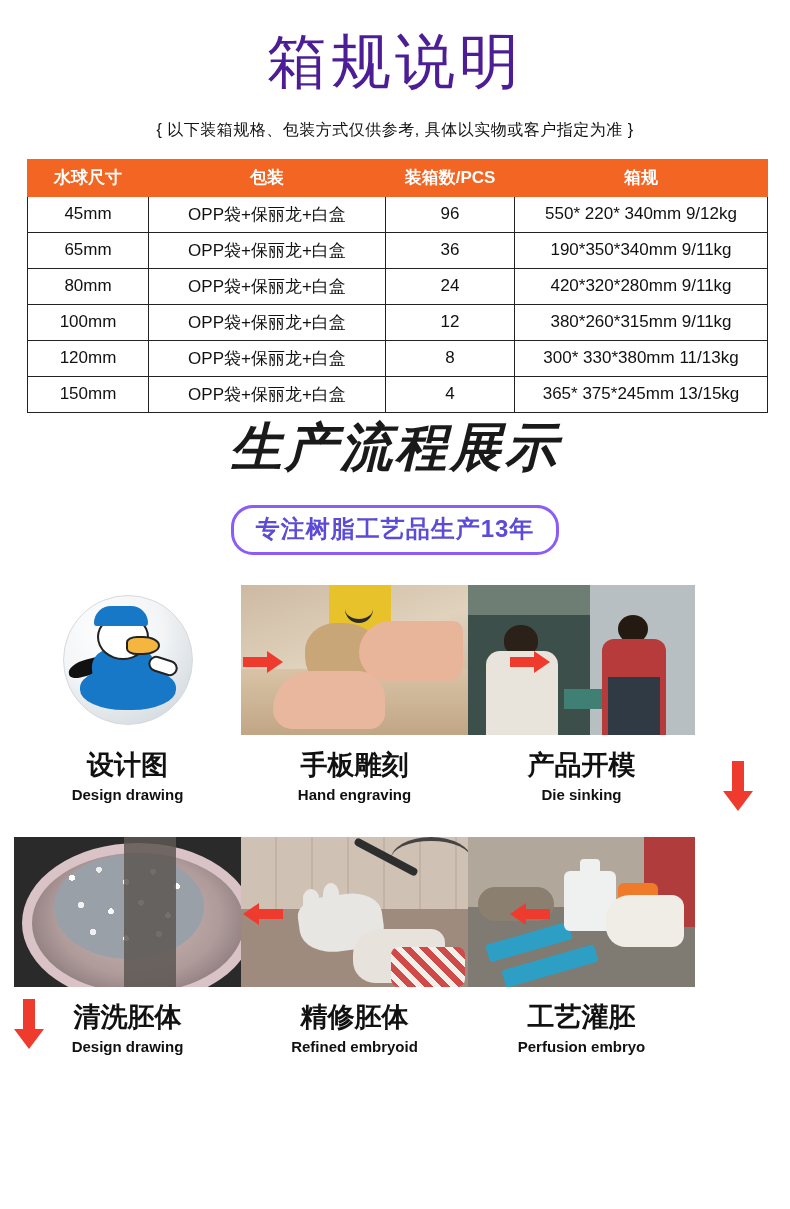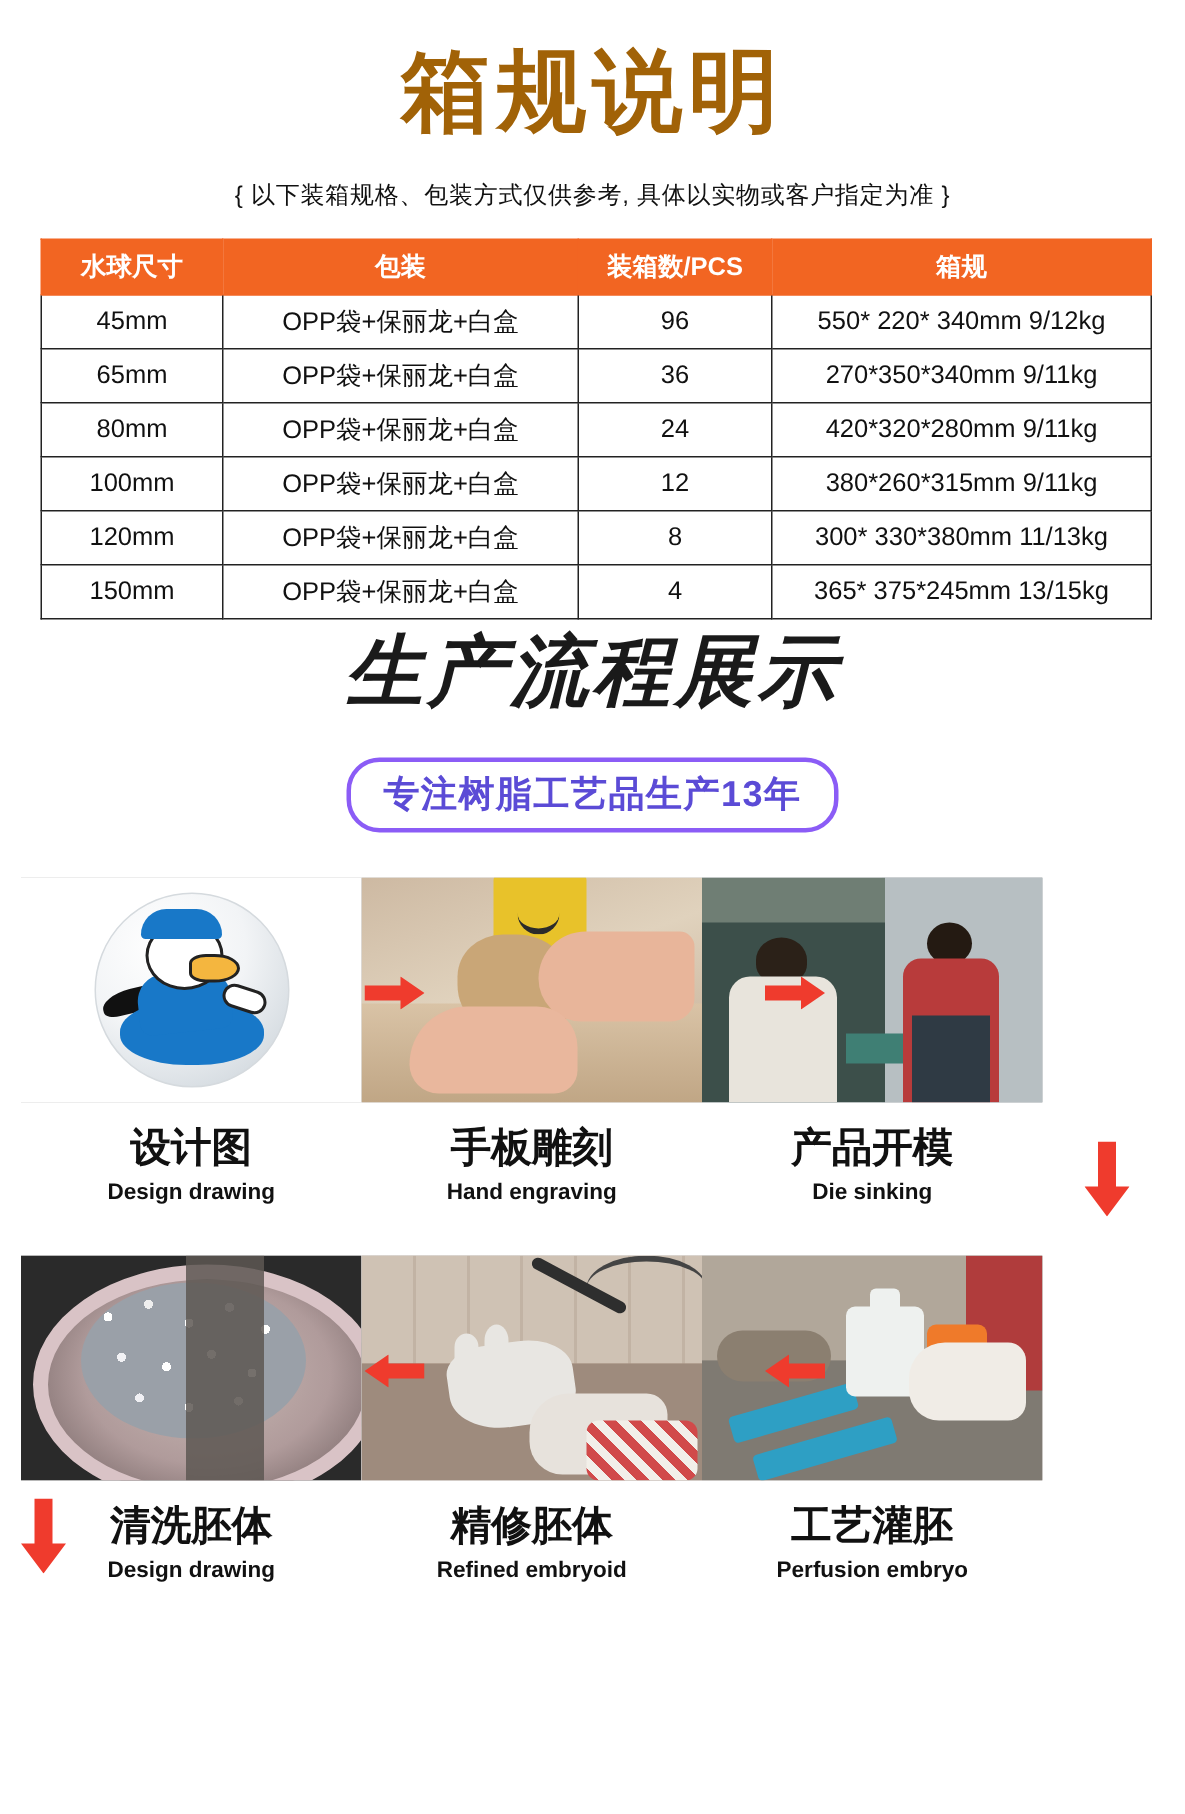--- a/index.html
+++ b/index.html
@@ -12,23 +12,23 @@
     background: #ffffff;
     font-family: "Liberation Sans", sans-serif;
     overflow: hidden;
     position: relative;
   }
 
   
   .page-title {
     text-align: center;
     font-size: 60px;
-    font-weight: bold;
+    font-weight: normal;
     letter-spacing: 4px;
-    color: #a16207;
+    color: #4c1d95;
     padding-top: 28px;
     line-height: 1.1;
     font-family: "DejaVu Sans", "Liberation Sans", sans-serif;
   }
   .subtitle {
     text-align: center;
     font-size: 16px;
     color: #111;
     margin-top: 26px;
     letter-spacing: 0.5px;
@@ -320,21 +320,21 @@
       <tr>
         <td>45mm</td>
         <td>OPP袋+保丽龙+白盒</td>
         <td>96</td>
         <td>550* 220* 340mm 9/12kg</td>
       </tr>
       <tr>
         <td>65mm</td>
         <td>OPP袋+保丽龙+白盒</td>
         <td>36</td>
-        <td>270*350*340mm 9/11kg</td>
+        <td>190*350*340mm 9/11kg</td>
       </tr>
       <tr>
         <td>80mm</td>
         <td>OPP袋+保丽龙+白盒</td>
         <td>24</td>
         <td>420*320*280mm 9/11kg</td>
       </tr>
       <tr>
         <td>100mm</td>
         <td>OPP袋+保丽龙+白盒</td>

